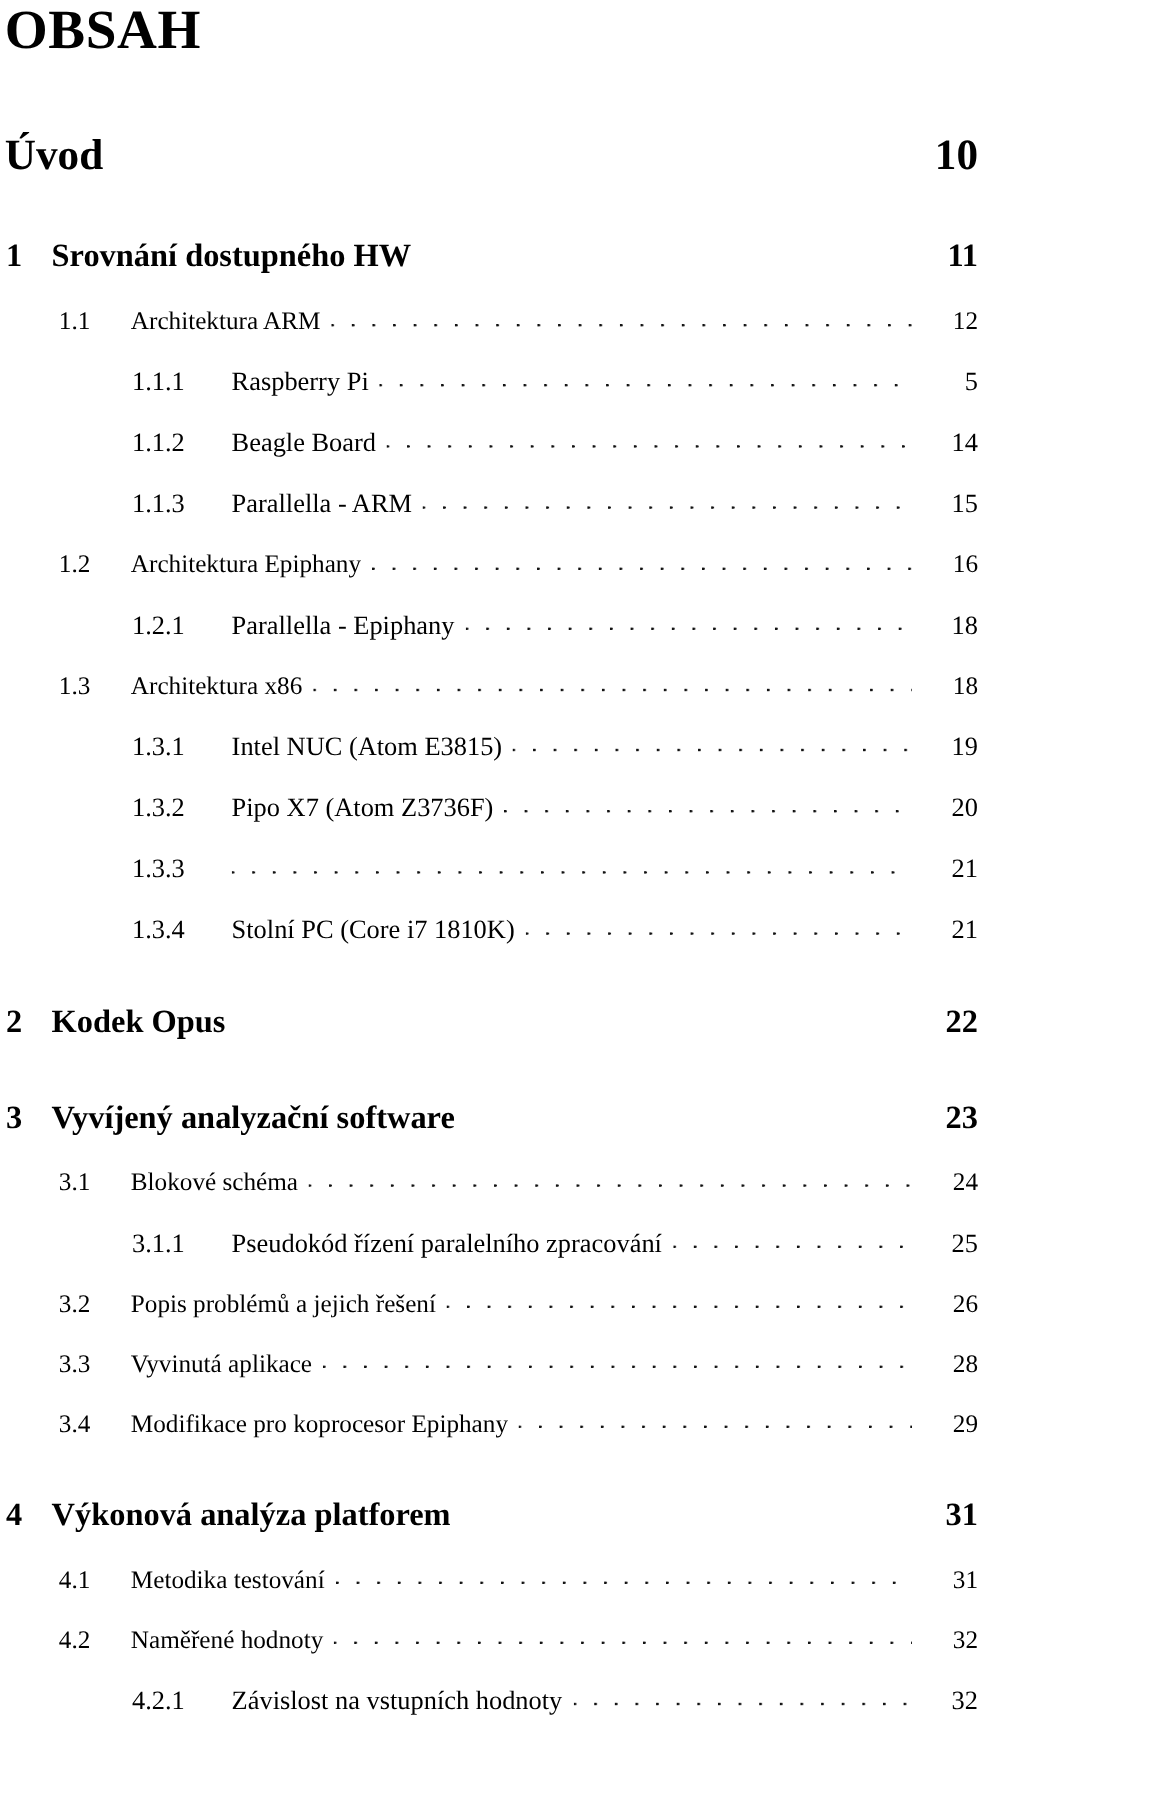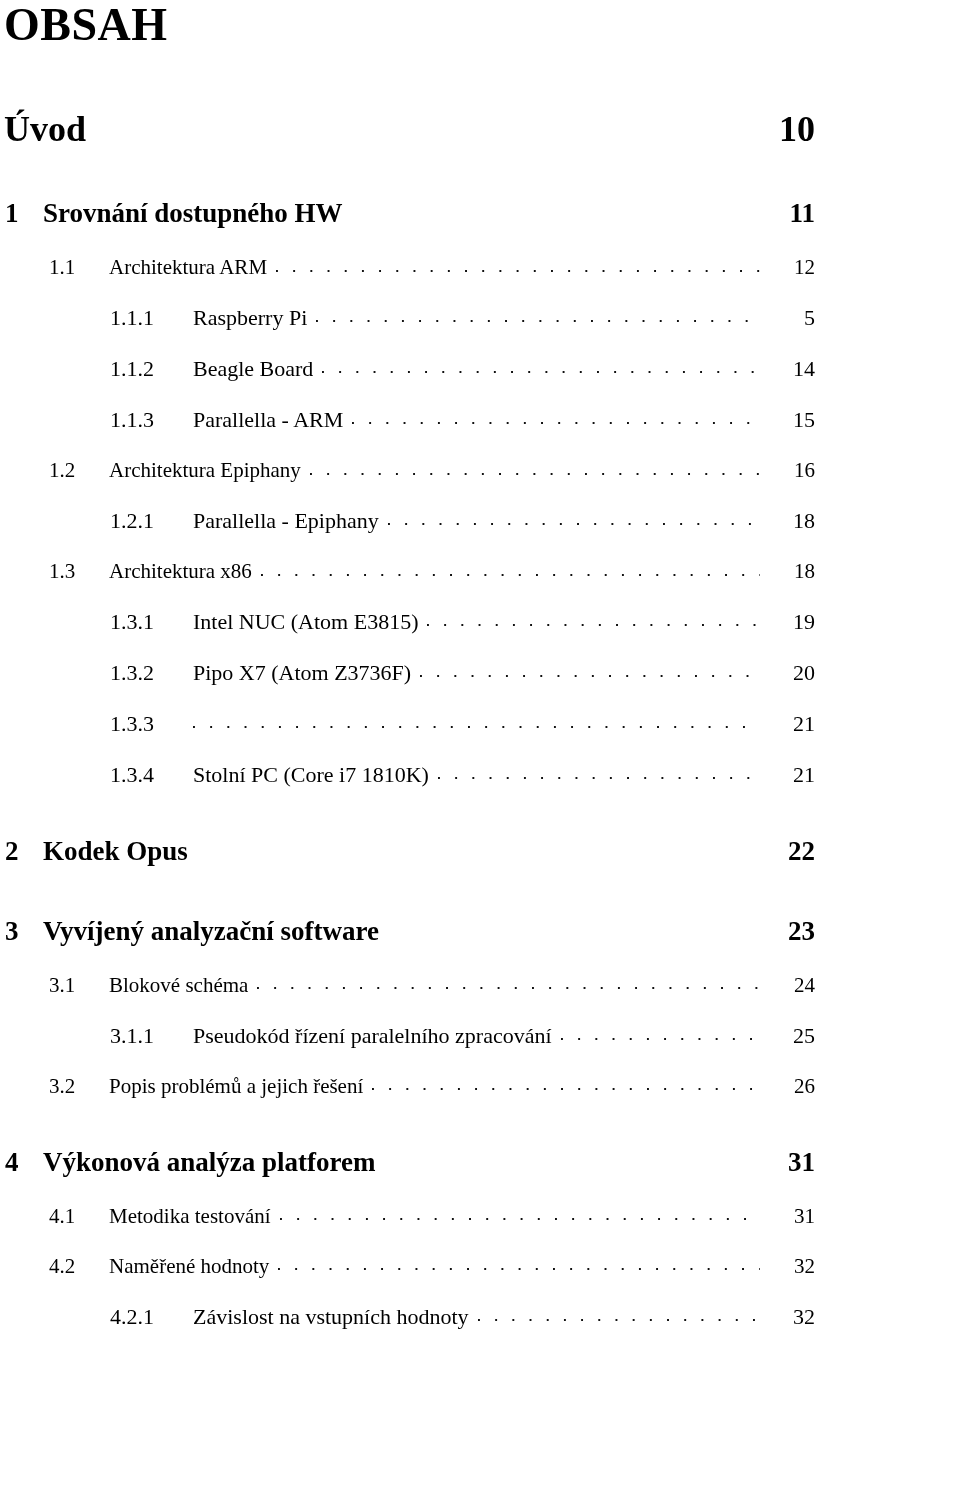--- a/index.html
+++ b/index.html
@@ -230,20 +230,32 @@
         <span class="label">Pseudokód řízení paralelního zpracování</span>
         <span class="leader"></span>
         <span class="pageno">25</span>
       </div>
       <div class="entry lvl2">
         <span class="num">3.2</span>
         <span class="label">Popis problémů a jejich řešení</span>
         <span class="leader"></span>
         <span class="pageno">26</span>
       </div>
+      <div class="entry lvl2">
+        <span class="num">3.3</span>
+        <span class="label">Vyvinutá aplikace</span>
+        <span class="leader"></span>
+        <span class="pageno">28</span>
+      </div>
+      <div class="entry lvl2">
+        <span class="num">3.4</span>
+        <span class="label">Modifikace pro koprocesor Epiphany</span>
+        <span class="leader"></span>
+        <span class="pageno">29</span>
+      </div>
       <div class="entry lvl1 no-leader">
         <span class="num">4</span>
         <span class="label">Výkonová analýza platforem</span>
         <span class="leader"></span>
         <span class="pageno">31</span>
       </div>
       <div class="entry lvl2">
         <span class="num">4.1</span>
         <span class="label">Metodika testování</span>
         <span class="leader"></span>

